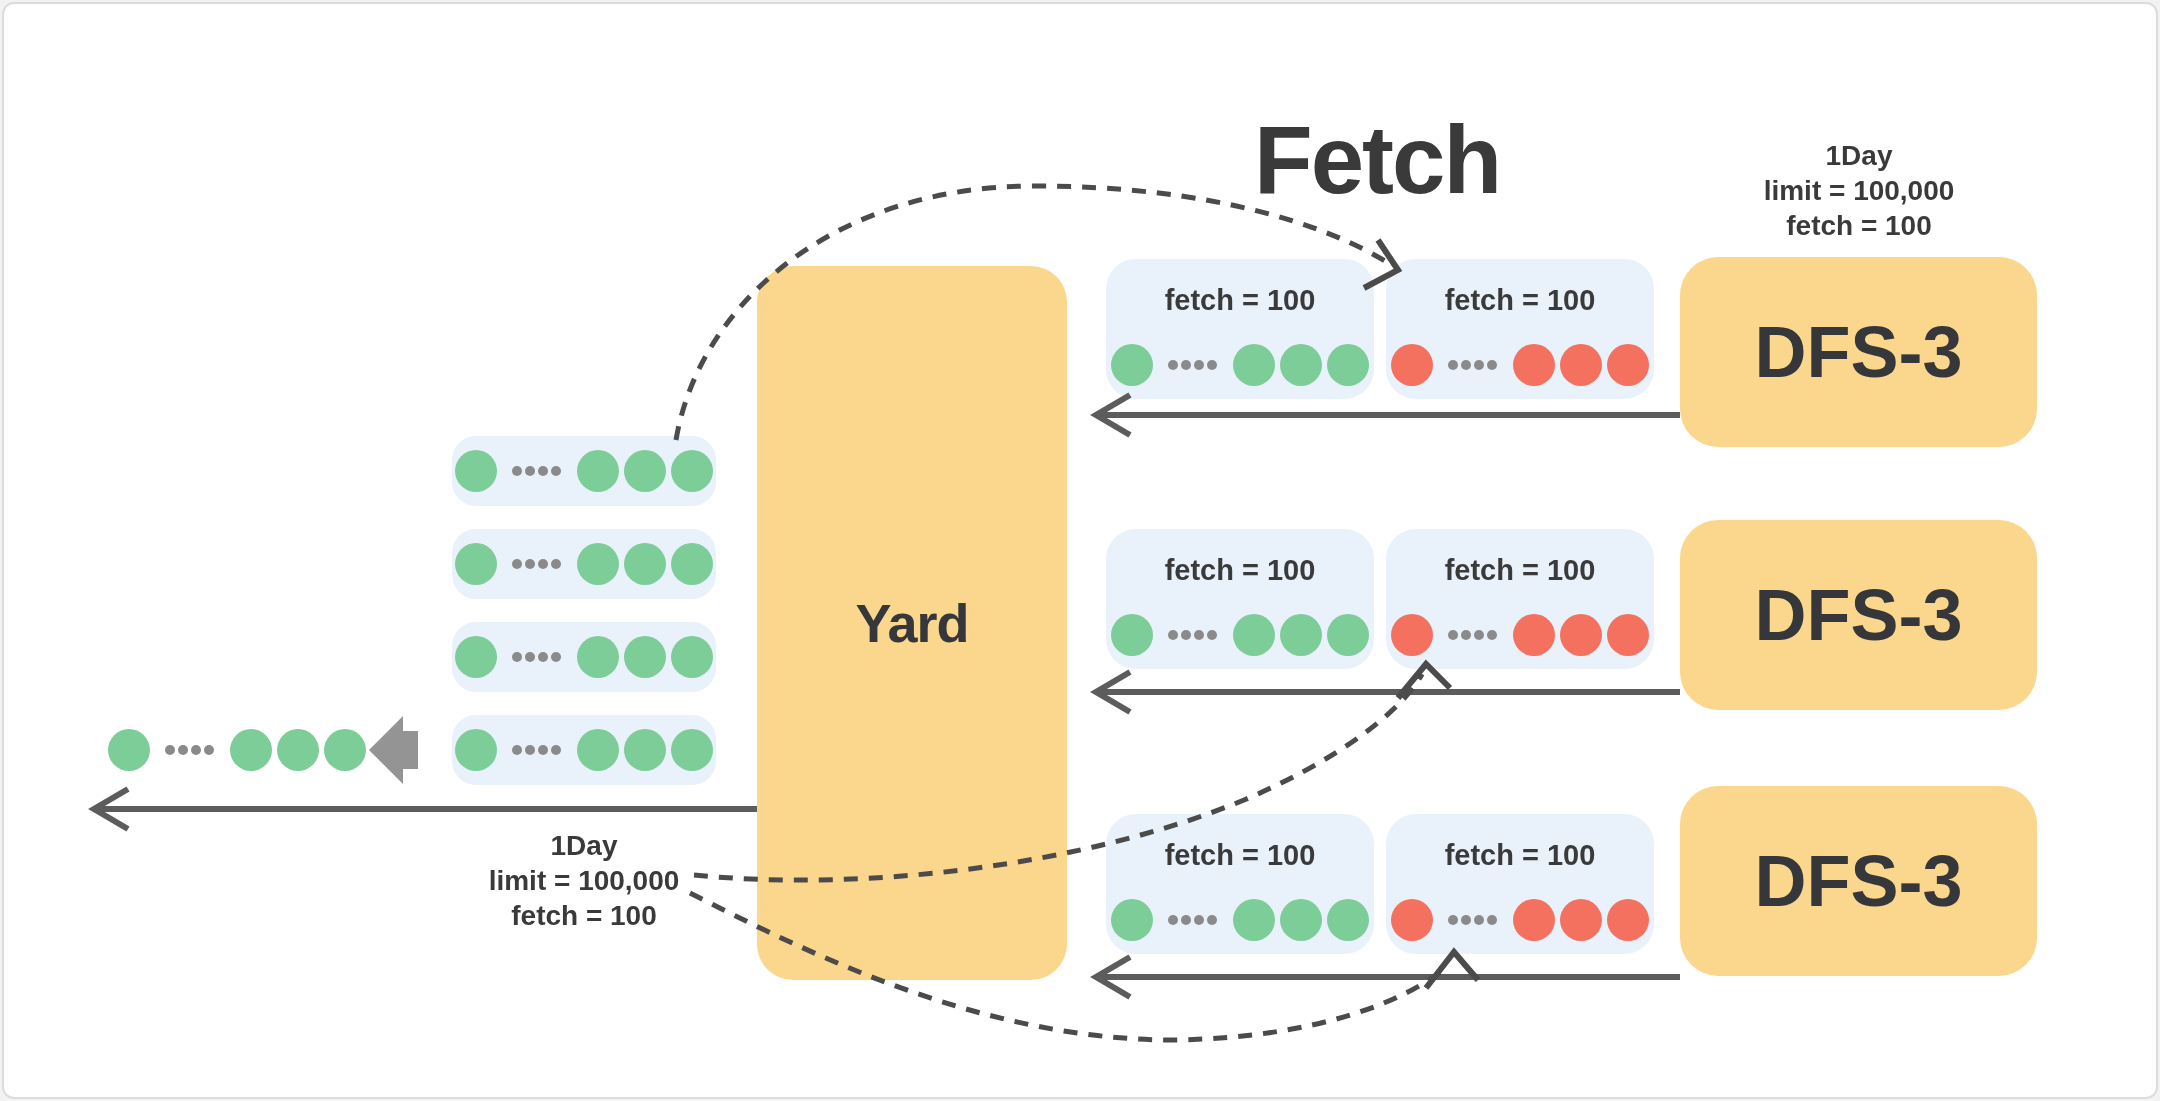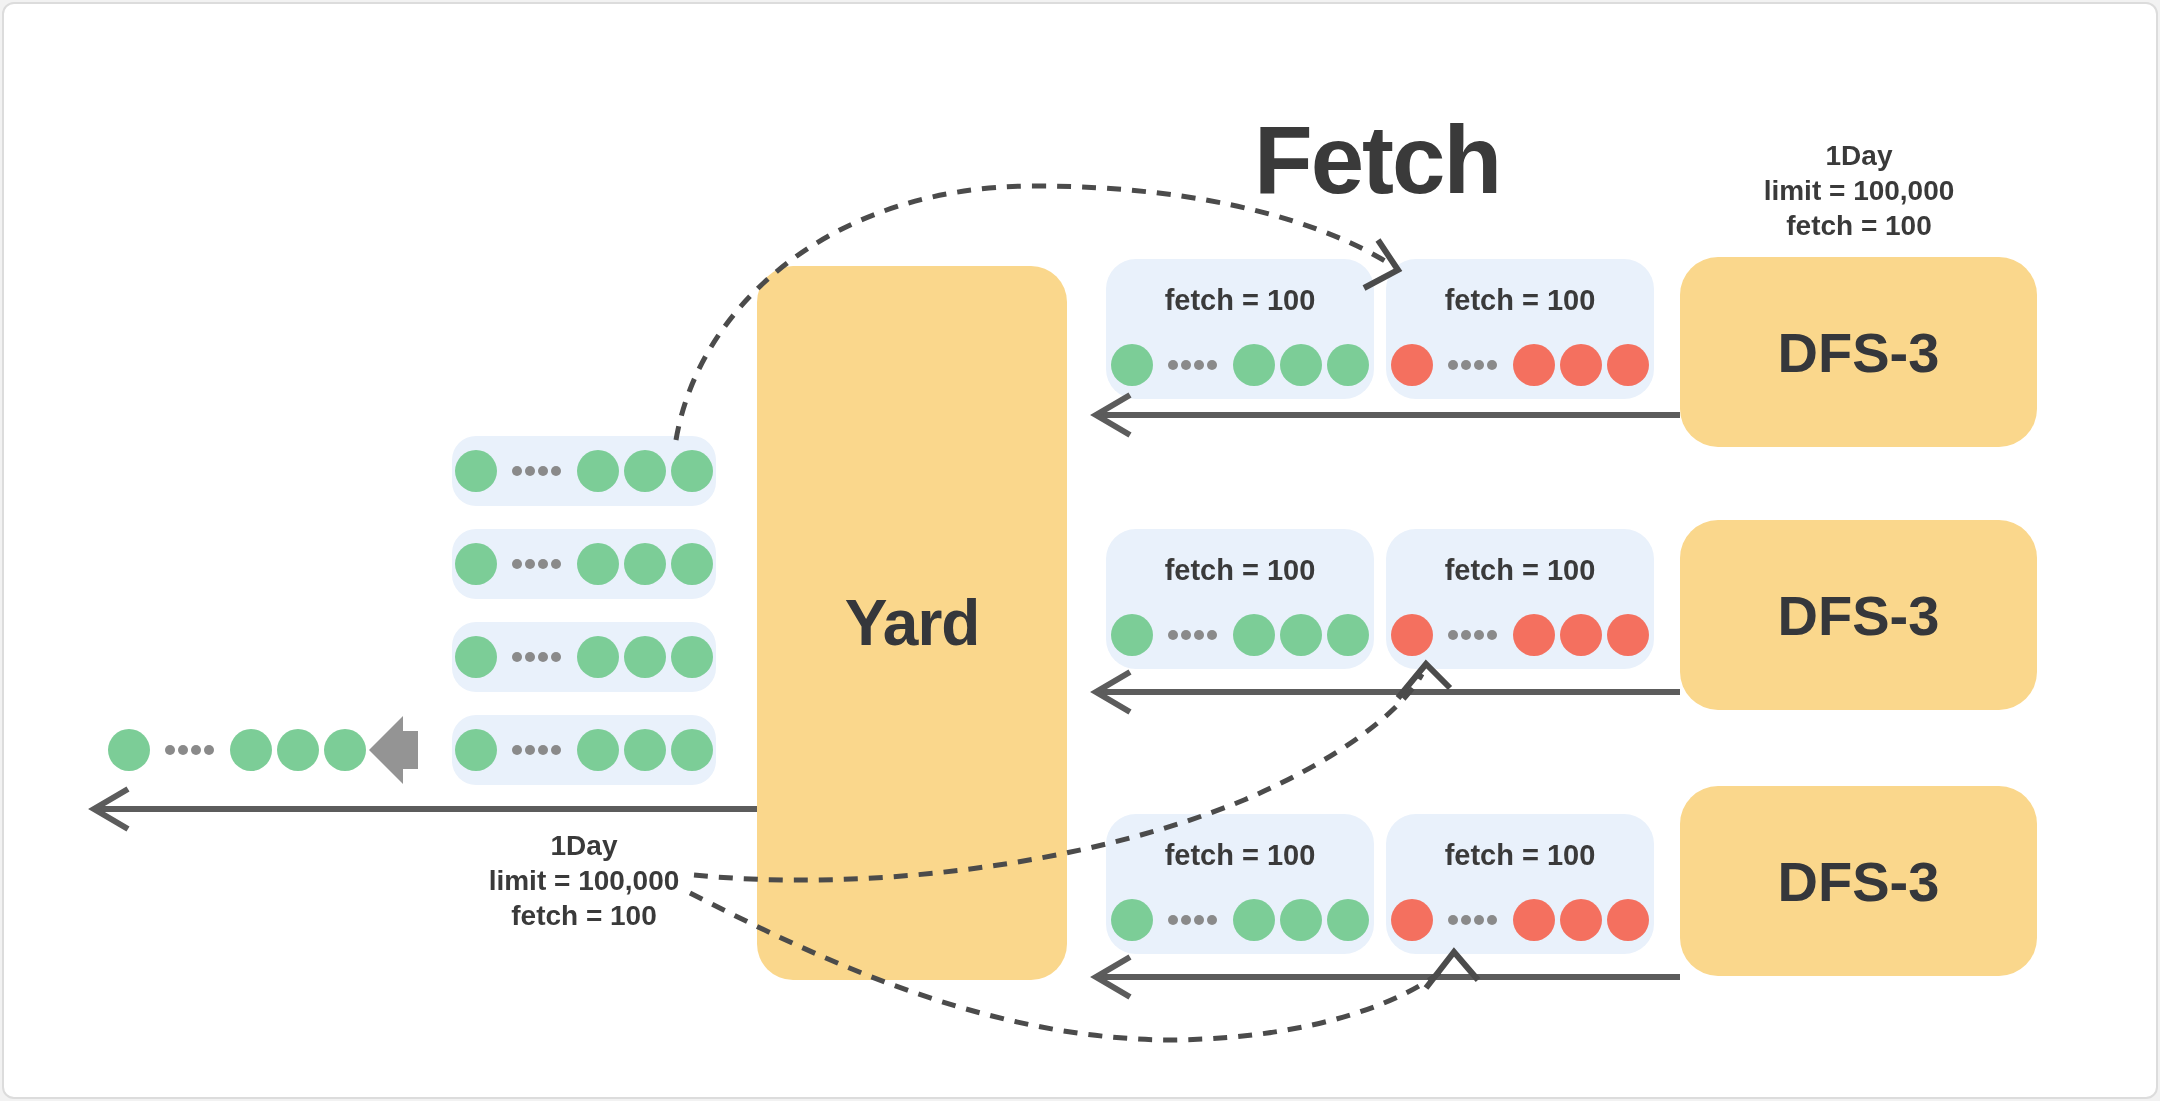--- a/index.html
+++ b/index.html
@@ -13,27 +13,27 @@
   .title{
     position:absolute;transform:translateX(-50%);
     font-size:96px;font-weight:800;letter-spacing:-2px;line-height:1;
     color:var(--dark);white-space:nowrap;
   }
   .yard-box{
     position:absolute;left:753px;top:262px;width:310px;height:714px;
     background:var(--yellow);border-radius:36px;
     display:flex;align-items:center;justify-content:center;
   }
-  .yard-label{font-size:64px;font-weight:800;letter-spacing:-1px;color:#35373b;}
+  .yard-label{font-size:54px;font-weight:800;letter-spacing:-1px;color:#35373b;}
   .dfs-box{
     position:absolute;left:1676px;width:357px;height:190px;
     background:var(--yellow);border-radius:38px;
     display:flex;align-items:center;justify-content:center;
   }
-  .dfs-label{font-size:56px;font-weight:800;letter-spacing:0px;color:#35373b;}
+  .dfs-label{font-size:72px;font-weight:800;letter-spacing:0px;color:#35373b;}
   .fetch-box{
     position:absolute;width:268px;height:140px;
     background:var(--blue);border-radius:30px;
   }
   .flabel{
     position:absolute;top:26px;left:0;width:100%;text-align:center;
     font-size:29px;font-weight:800;line-height:1.1;color:var(--dark);white-space:nowrap;
   }
   .fdots{position:absolute;top:85px;left:0;width:100%;}
   .sort-row{

